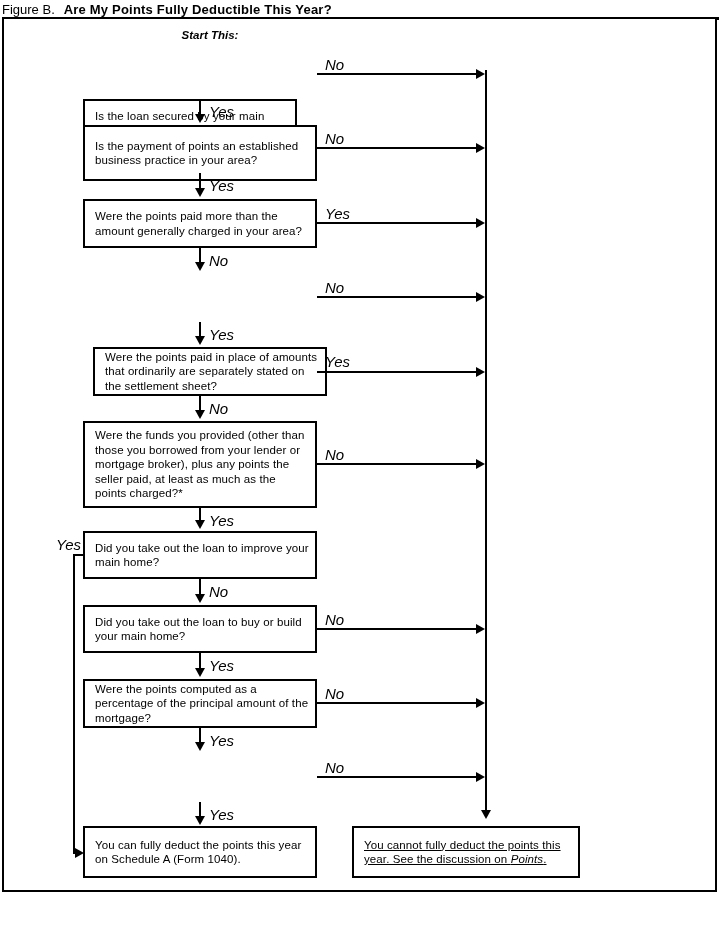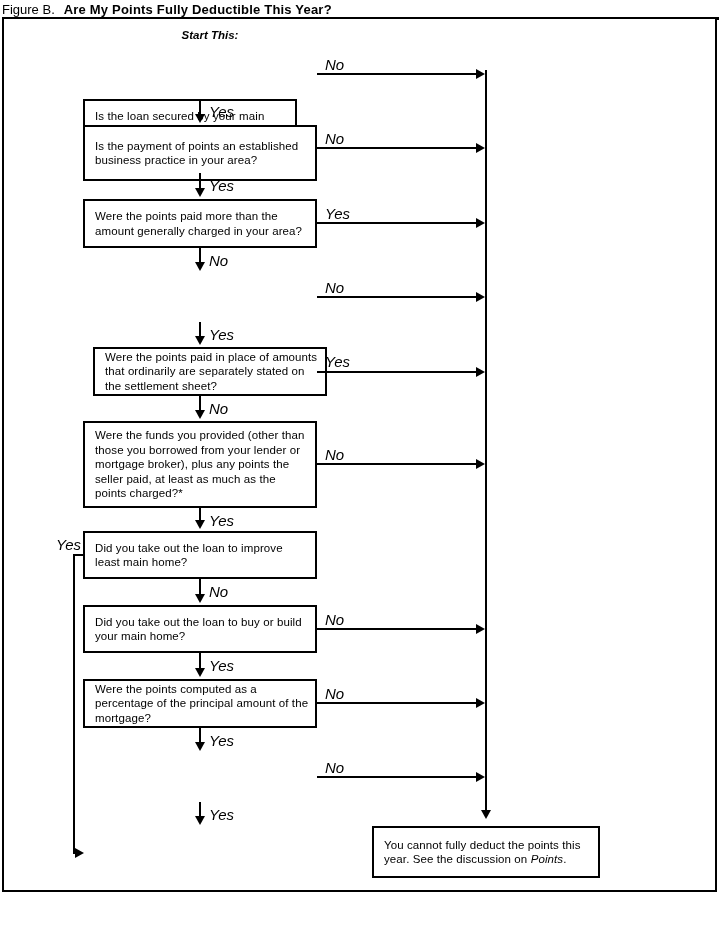--- a/index.html
+++ b/index.html
@@ -171,34 +171,37 @@
 
   <div class="node" style="left:93px; top:347px; width:234px; height:49px;">
     <span class="txt">Were the points paid in place of amounts that ordinarily are separately stated on the settlement sheet?</span>
   </div>
 
   <div class="node" style="left:83px; top:421px; width:234px; height:87px;">
     <span class="txt">Were the funds you provided (other than those you borrowed from your lender or mortgage broker), plus any points the seller paid, at least as much as the points charged?*</span>
   </div>
 
   <div class="node" style="left:83px; top:531px; width:234px; height:48px;">
-    <span class="txt">Did you take out the loan to improve least main home?</span>
+    <span class="txt">Did you take out the loan to improve your main home?</span>
   </div>
 
   <div class="node" style="left:83px; top:605px; width:234px; height:48px;">
     <span class="txt">Did you take out the loan to buy or build your main home?</span>
   </div>
 
   <div class="node" style="left:83px; top:679px; width:234px; height:49px;">
     <span class="txt">Were the points computed as a percentage of the principal amount of the mortgage?</span>
   </div>
 
 
-
-  <div class="node terminal" style="left:372px; top:826px; width:228px; height:52px;">
+  <div class="node terminal" style="left:83px; top:826px; width:234px; height:52px;">
+    <span class="txt">You can fully deduct the points this year on Schedule A (Form 1040).</span>
+  </div>
+
+  <div class="node terminal" style="left:352px; top:826px; width:228px; height:52px;text-decoration:underline;">
     <span class="txt"><span>You cannot fully deduct the points this year. See the discussion on </span><span class="ital">Points</span><span>.</span></span>
   </div>
 
   <div class="vline" style="left:199px; top:99px; height:17px;"></div>
   <div class="arrow-down" style="left:195px; top:114px;"></div>
   <div class="edge-label" style="left:209px; top:103px;">Yes</div>
 
   <div class="vline" style="left:199px; top:173px; height:17px;"></div>
   <div class="arrow-down" style="left:195px; top:188px;"></div>
   <div class="edge-label" style="left:209px; top:177px;">Yes</div>

